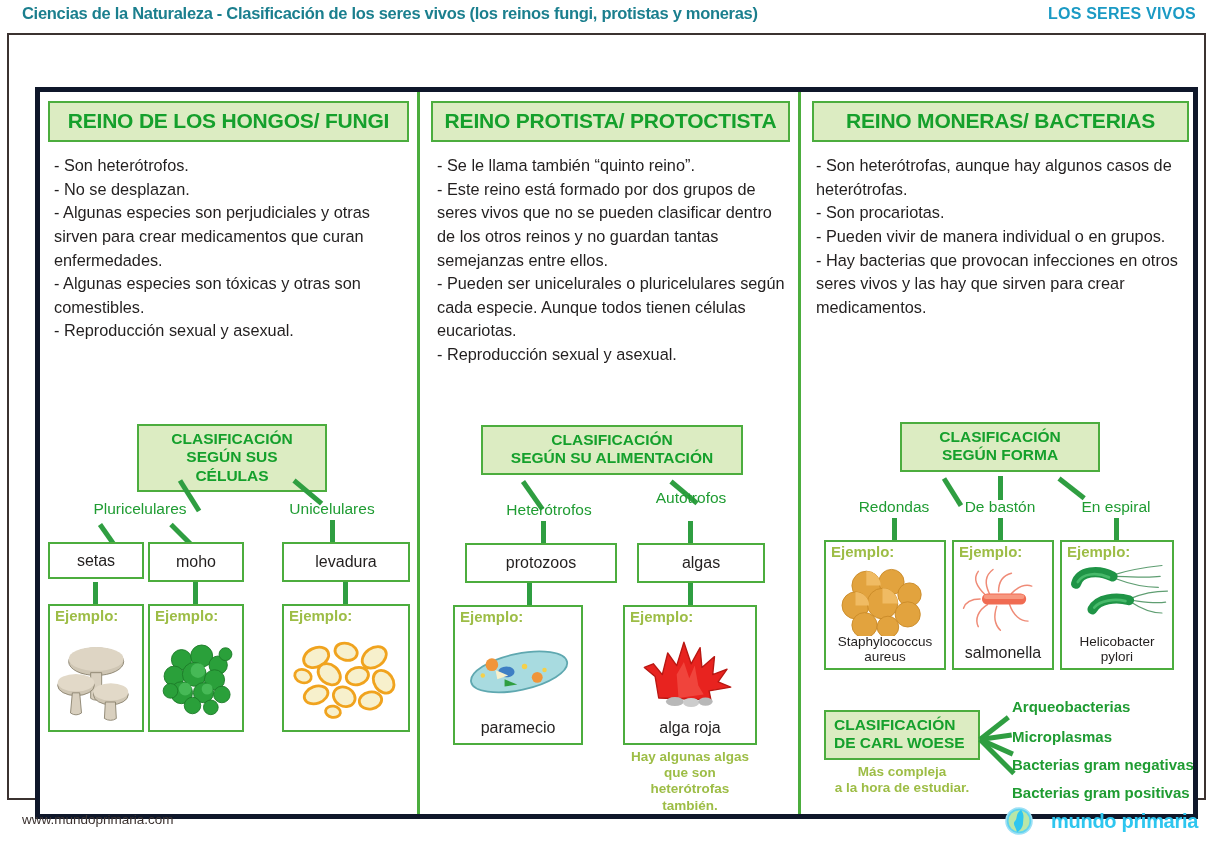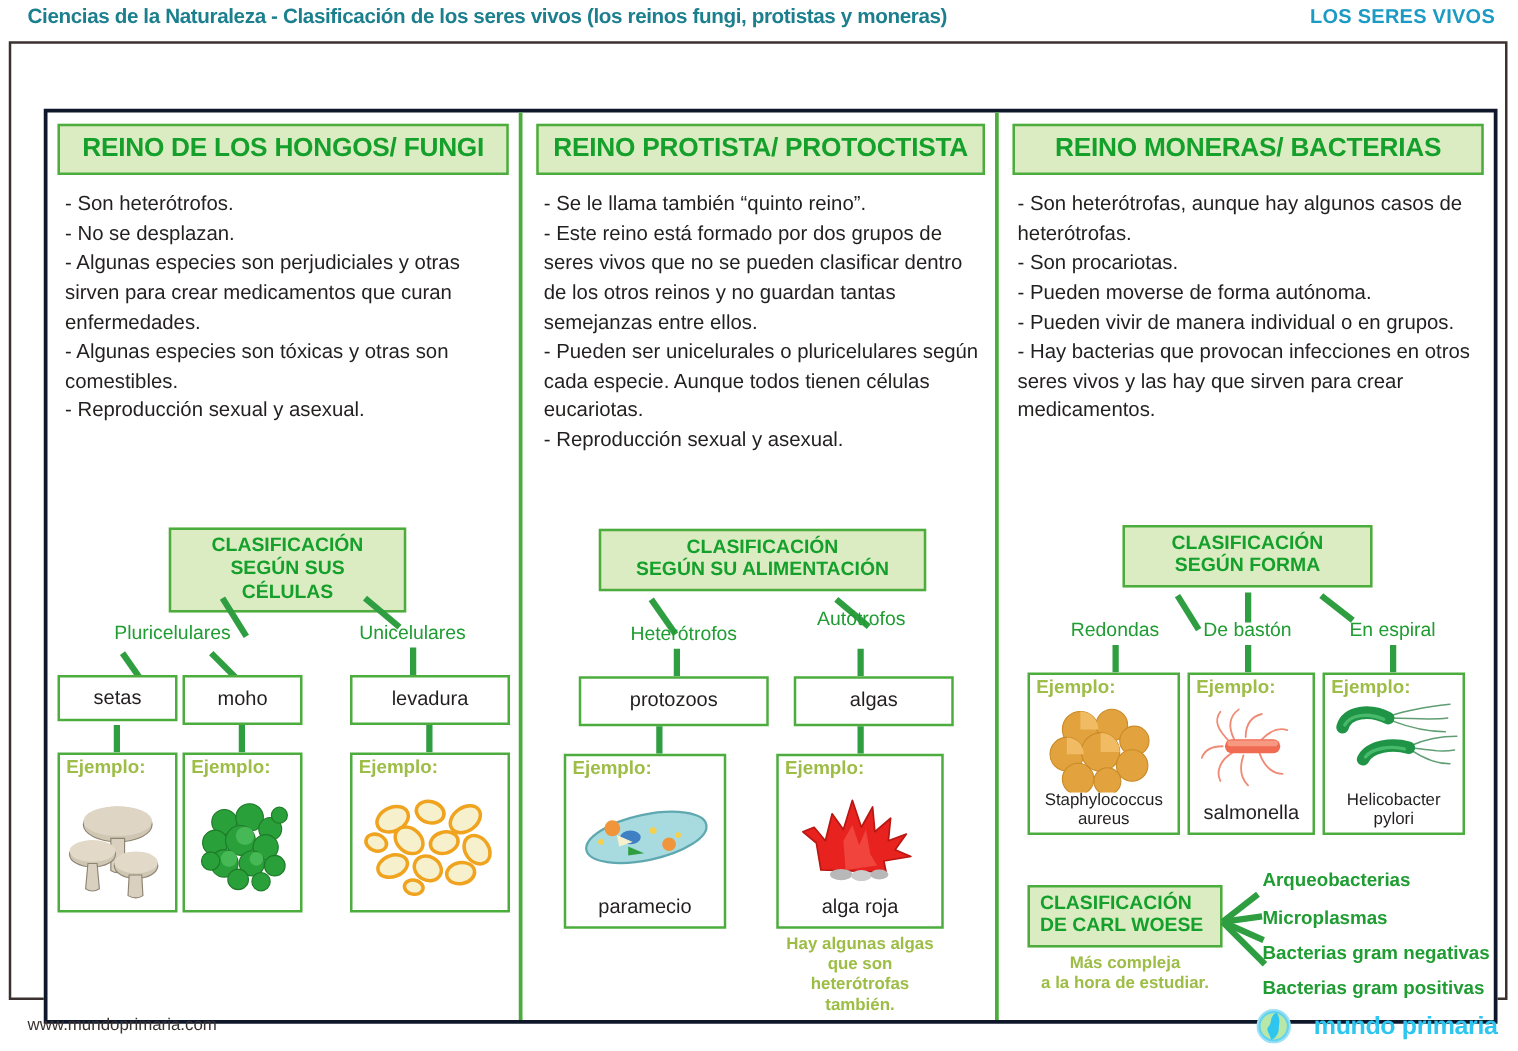--- a/index.html
+++ b/index.html
@@ -27,21 +27,21 @@
     white-space:nowrap;
   }
 
   
   #outer-frame{
     position:absolute;left:7px;top:33px;width:1199px;height:767px;
     border:2px solid #3b3230;box-sizing:border-box;background:#fff;
   }
   #green-frame{
     position:absolute;left:26px;top:52px;width:1163px;height:732px;
-    border:3px solid #0f172a;box-sizing:border-box;background:#fff;
+    border:5px solid #0f172a;box-sizing:border-box;background:#fff;
   }
 
   
   .col{
     position:absolute;top:0;height:100%;box-sizing:border-box;
   }
   #col1{left:0;width:380px;border-right:3px solid #4cad3e;}
   #col2{left:383px;width:378px;border-right:3px solid #4cad3e;}
   #col3{left:764px;width:393px;}
 
@@ -284,21 +284,20 @@
       </div>
     </div>
 
     <div class="col" id="col3">
       <div class="col-head">
         <span>REINO MONERAS/ BACTERIAS</span>
       </div>
       <div class="body-text">
         <p>- Son heterótrofas, aunque hay algunos casos de heterótrofas.</p>
         <p>- Son procariotas.</p>
-        <p>- Pueden moverse de forma autónoma.</p>
         <p>- Pueden vivir de manera individual o en grupos.</p>
         <p>- Hay bacterias que provocan infecciones en otros seres vivos y las hay que sirven para crear medicamentos.</p>
       </div>
 
       <div class="clsf-box abs" style="left:96px;top:330px;width:200px;">
         <div>CLASIFICACIÓN</div>
         <div>SEGÚN FORMA</div>
       </div>
 
       <div class="dline abs" style="left:140px;top:384px;width:32px;transform:rotate(58deg);"></div>

